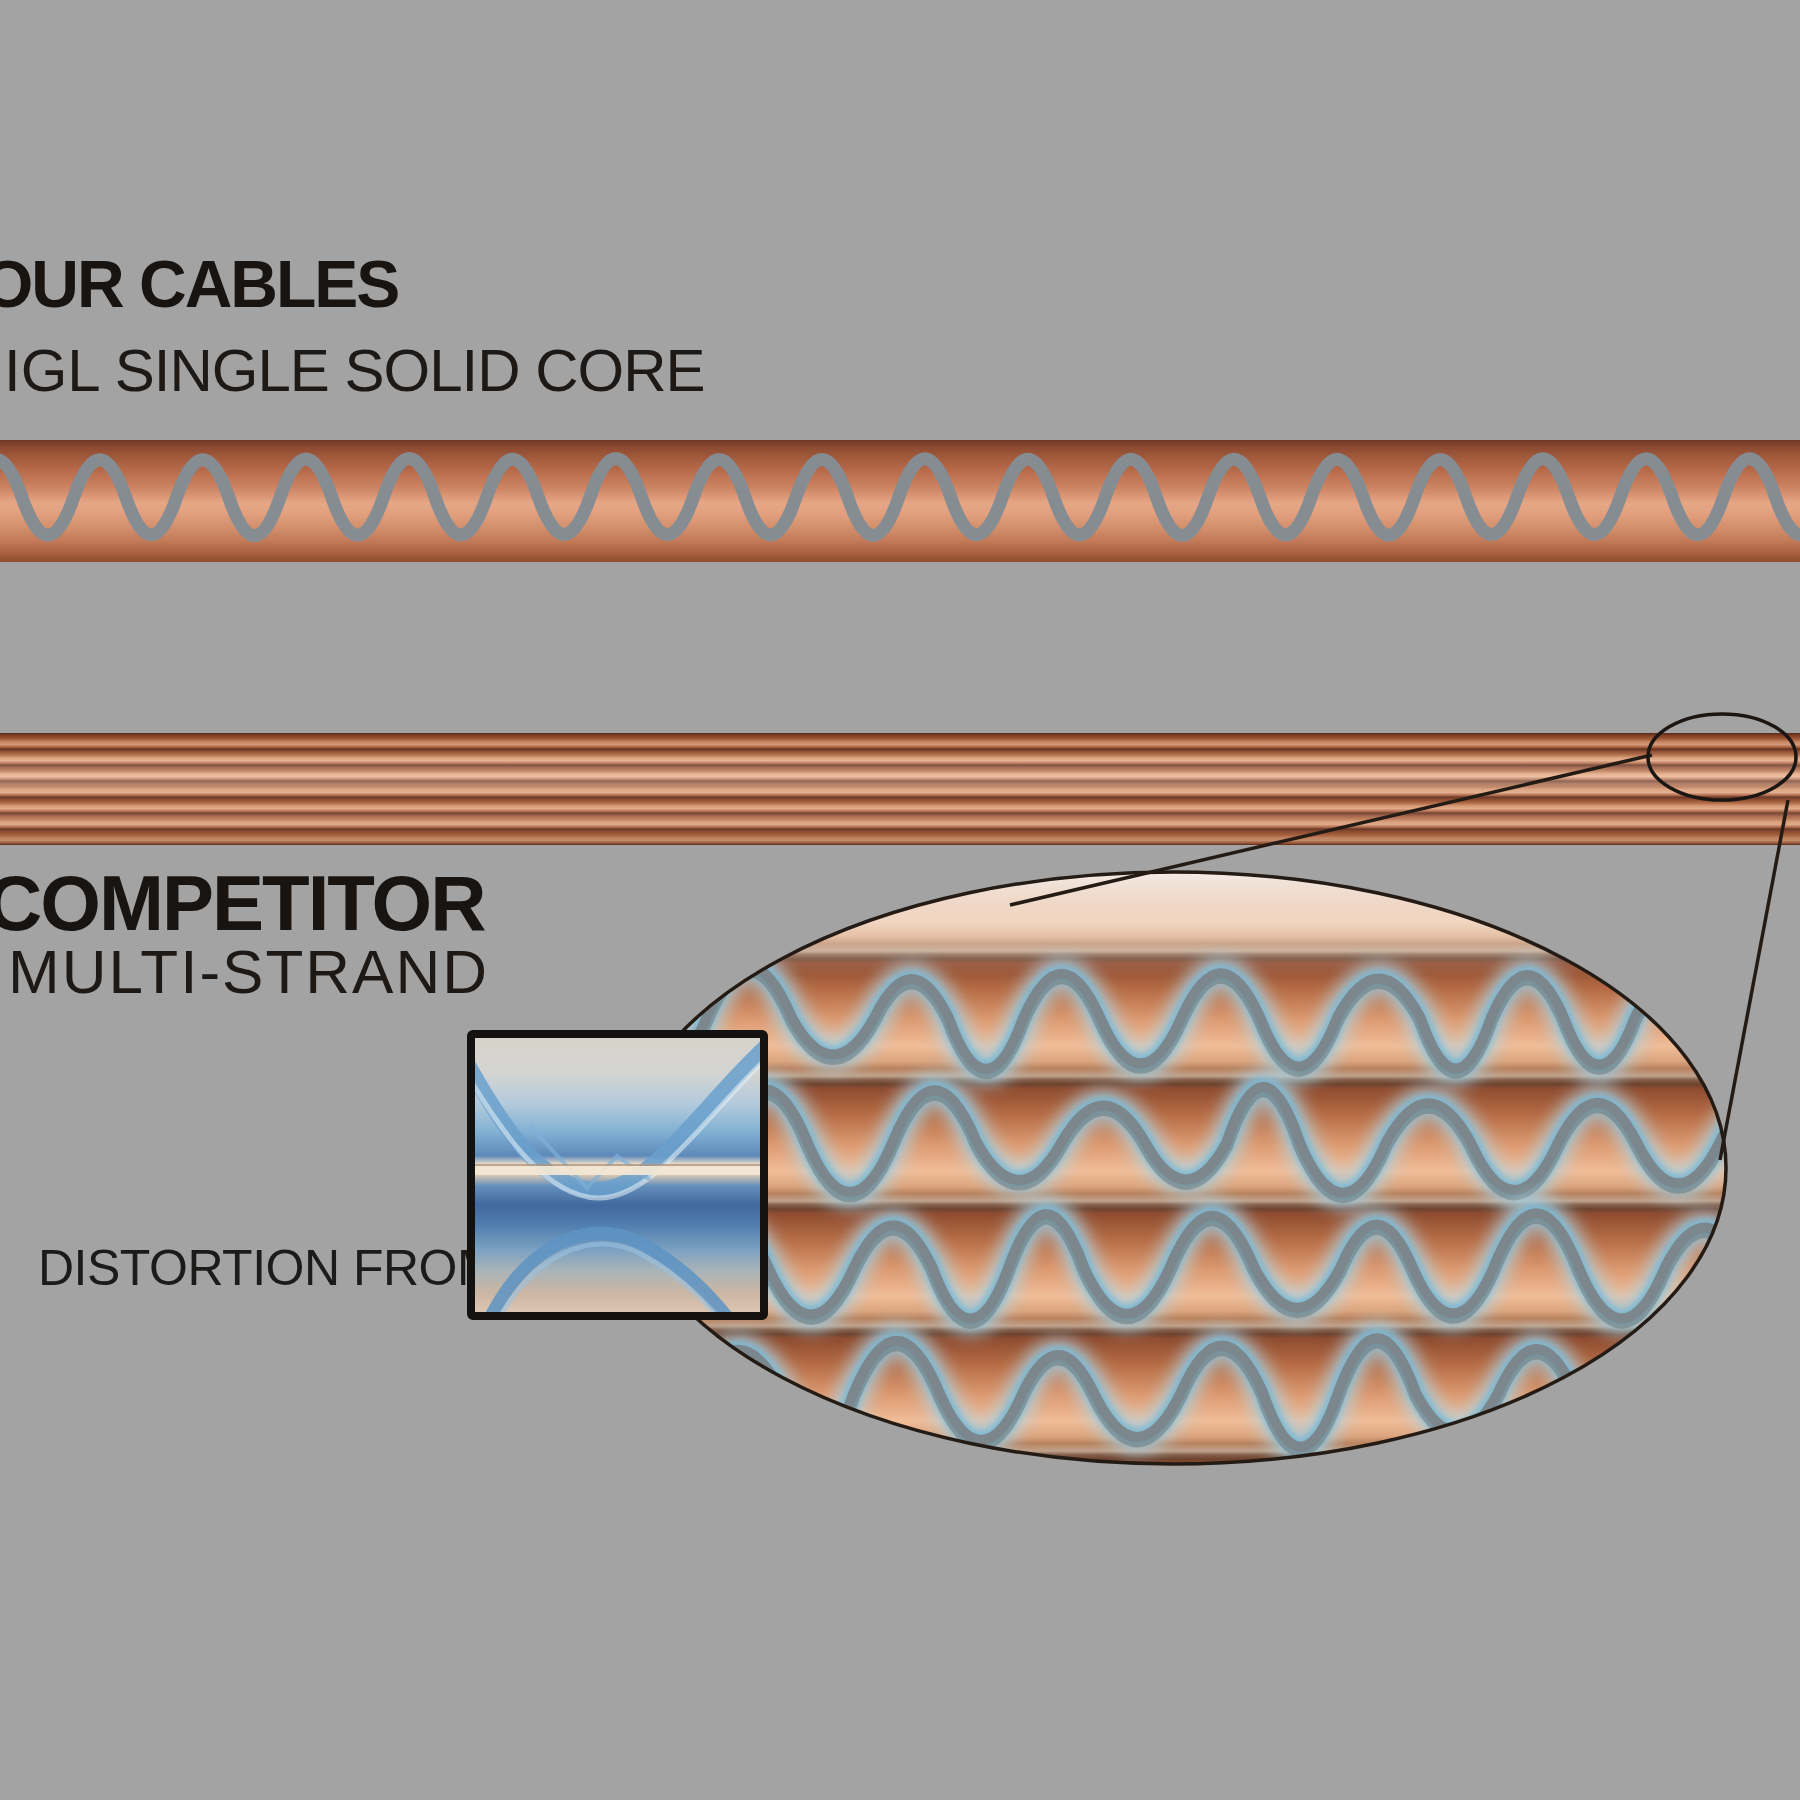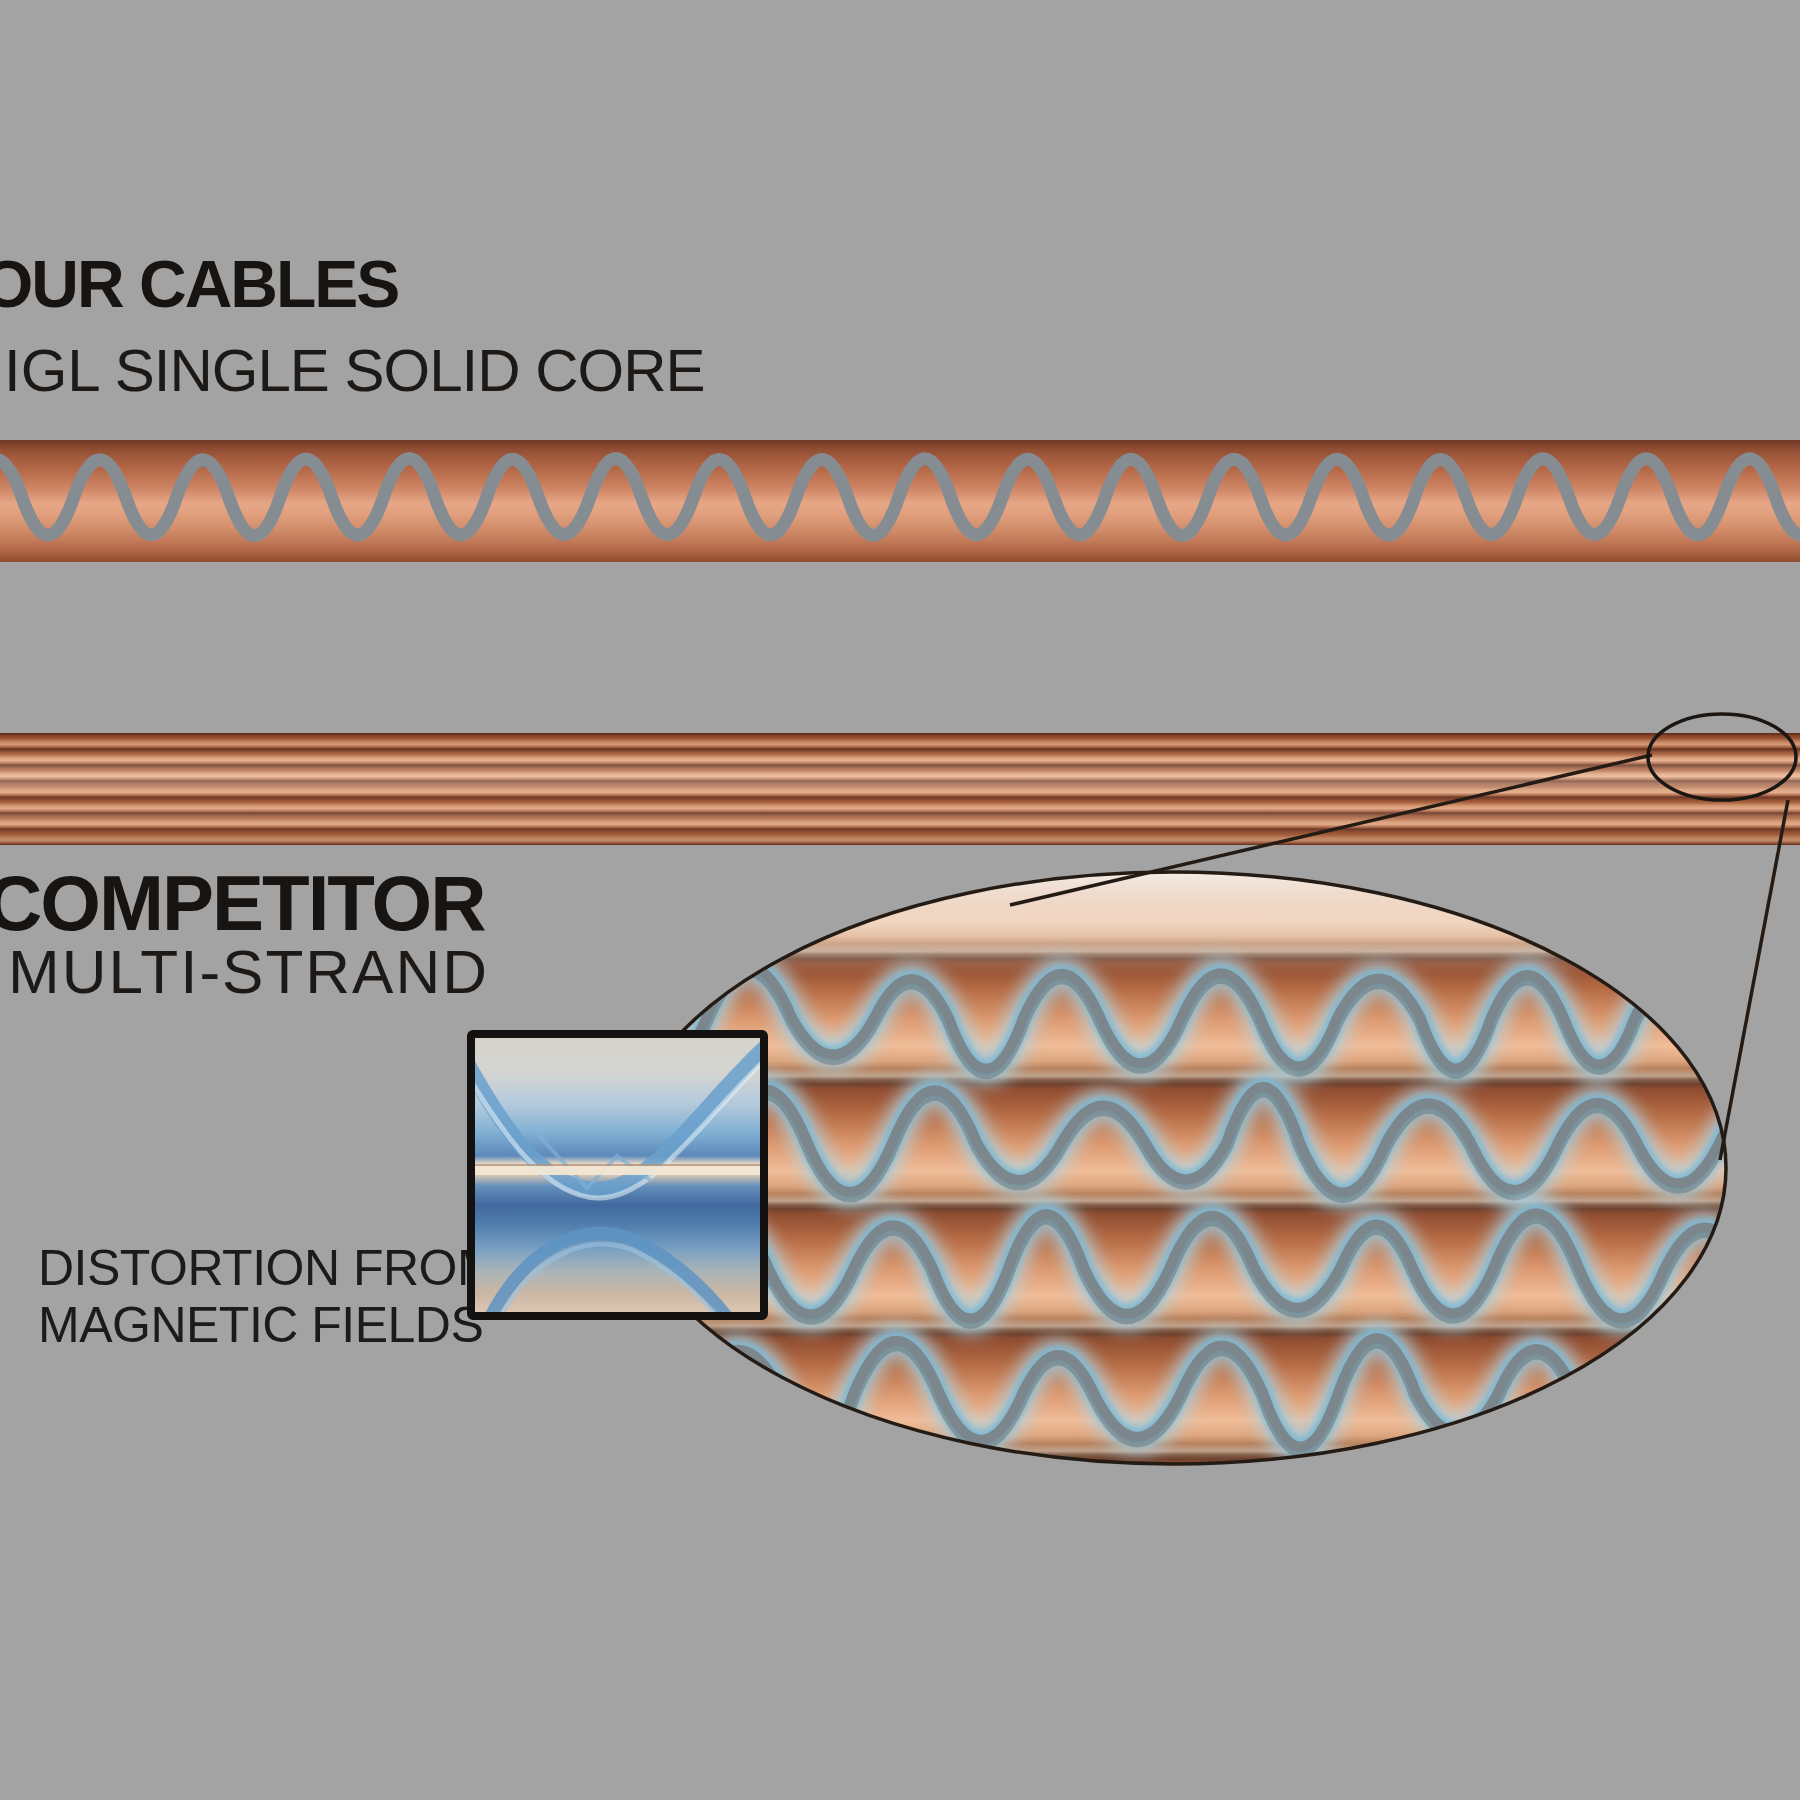--- a/index.html
+++ b/index.html
@@ -136,16 +136,15 @@
   </div>
 
   <div class="t-ours-title">OUR CABLES</div>
   <div class="t-ours-sub"><b>IGL</b><span>SINGLE SOLID CORE</span></div>
 
   <div class="t-comp-title">COMPETITOR</div>
   <div class="t-comp-sub">MULTI-STRAND</div>
 
   <div class="t-caption">
     <div>DISTORTION FROM</div>
-    <div>MAGNETIC FIELDS</div>
   </div>
 
 </div>
 
 </body></html>

